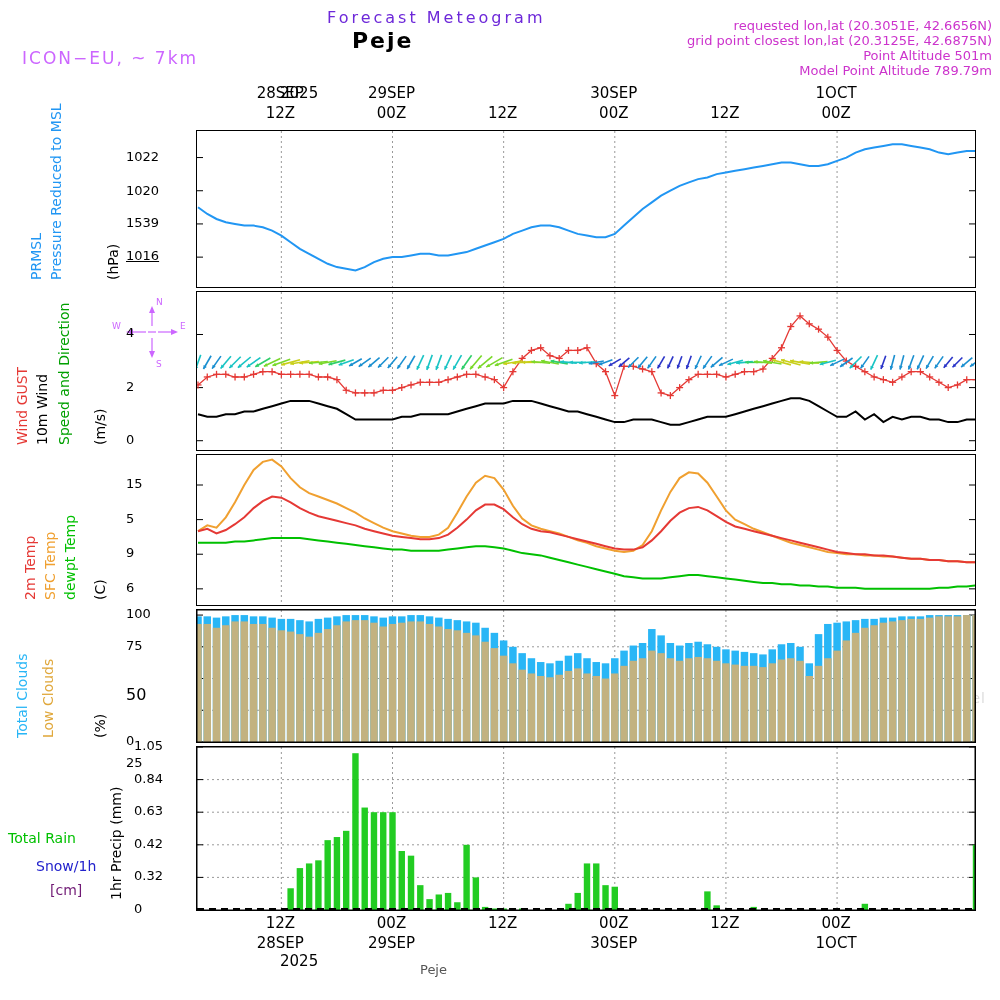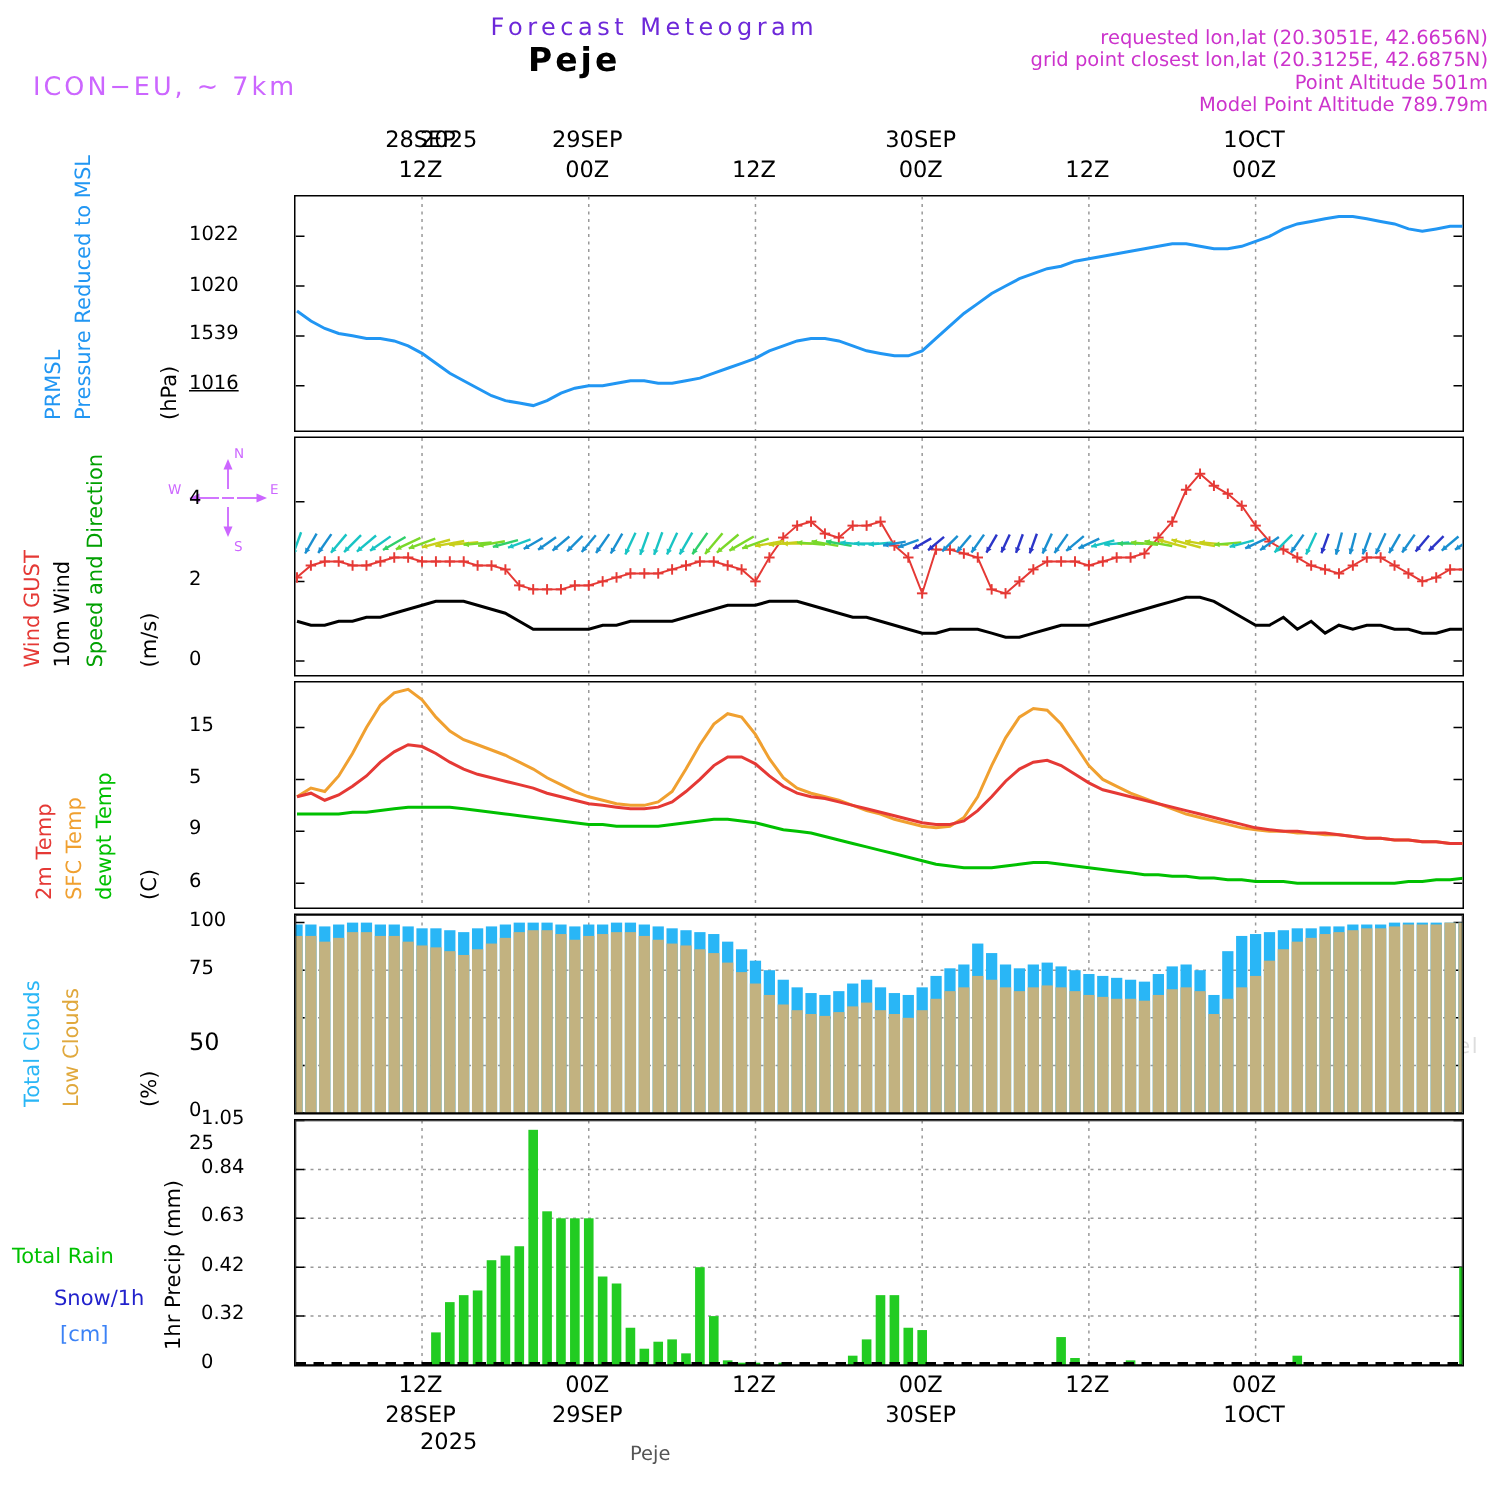--- a/index.html
+++ b/index.html
@@ -61,21 +61,21 @@
     <div class="sidelabel rot" style="left: 92px; top: 445px; transform: rotate(-90deg); color: rgb(0, 0, 0);">(m/s)</div>
     <div class="sidelabel rot" style="left: 22px; top: 600px; transform: rotate(-90deg); color: rgb(229, 57, 53);">2m Temp</div>
     <div class="sidelabel rot" style="left: 42px; top: 600px; transform: rotate(-90deg); color: rgb(240, 160, 48);">SFC Temp</div>
     <div class="sidelabel rot" style="left: 62px; top: 600px; transform: rotate(-90deg); color: rgb(0, 192, 0);">dewpt Temp</div>
     <div class="sidelabel rot" style="left: 92px; top: 600px; transform: rotate(-90deg); color: rgb(0, 0, 0);">(C)</div>
     <div class="sidelabel rot" style="left: 14px; top: 738px; transform: rotate(-90deg); color: rgb(41, 182, 246);">Total Clouds</div>
     <div class="sidelabel rot" style="left: 40px; top: 738px; transform: rotate(-90deg); color: rgb(224, 168, 60);">Low Clouds</div>
     <div class="sidelabel rot" style="left: 92px; top: 738px; transform: rotate(-90deg); color: rgb(0, 0, 0);">(%)</div>
     <div class="sidelabel" style="left: 8px; top: 830px; color: rgb(0, 192, 0);">Total  Rain</div>
     <div class="sidelabel" style="left: 14px; top: 858px; color: rgb(34, 34, 204); margin-left: 22px;">Snow/1h</div>
-    <div class="sidelabel" style="left: 40px; top: 882px; color: #3b82f6;">[cm]</div>
+    <div class="sidelabel" style="left: 50px; top: 882px; color: #701a75;">[cm]</div>
     <div class="sidelabel rot" style="left: 108px; top: 900px; transform: rotate(-90deg); color: rgb(0, 0, 0);">1hr Precip (mm)</div>
   </div>
 
 <div class="panel" id="panel-pressure" style="left:196px;top:130px;width:780px;height:158px;">
     <svg width="778" height="156" viewBox="0 0 778 156" style="position: absolute; left: 0px; top: 0px;">
       <line x1="84.35714285714283" y1="0" x2="84.35714285714283" y2="156" stroke="#999" stroke-width="1" stroke-dasharray="2,3"></line>
       <line x1="195.5" y1="0" x2="195.5" y2="156" stroke="#999" stroke-width="1" stroke-dasharray="2,3"></line>
       <line x1="306.6428571428571" y1="0" x2="306.6428571428571" y2="156" stroke="#999" stroke-width="1" stroke-dasharray="2,3"></line>
       <line x1="417.7857142857142" y1="0" x2="417.7857142857142" y2="156" stroke="#999" stroke-width="1" stroke-dasharray="2,3"></line>
       <line x1="528.9285714285714" y1="0" x2="528.9285714285714" y2="156" stroke="#999" stroke-width="1" stroke-dasharray="2,3"></line>

